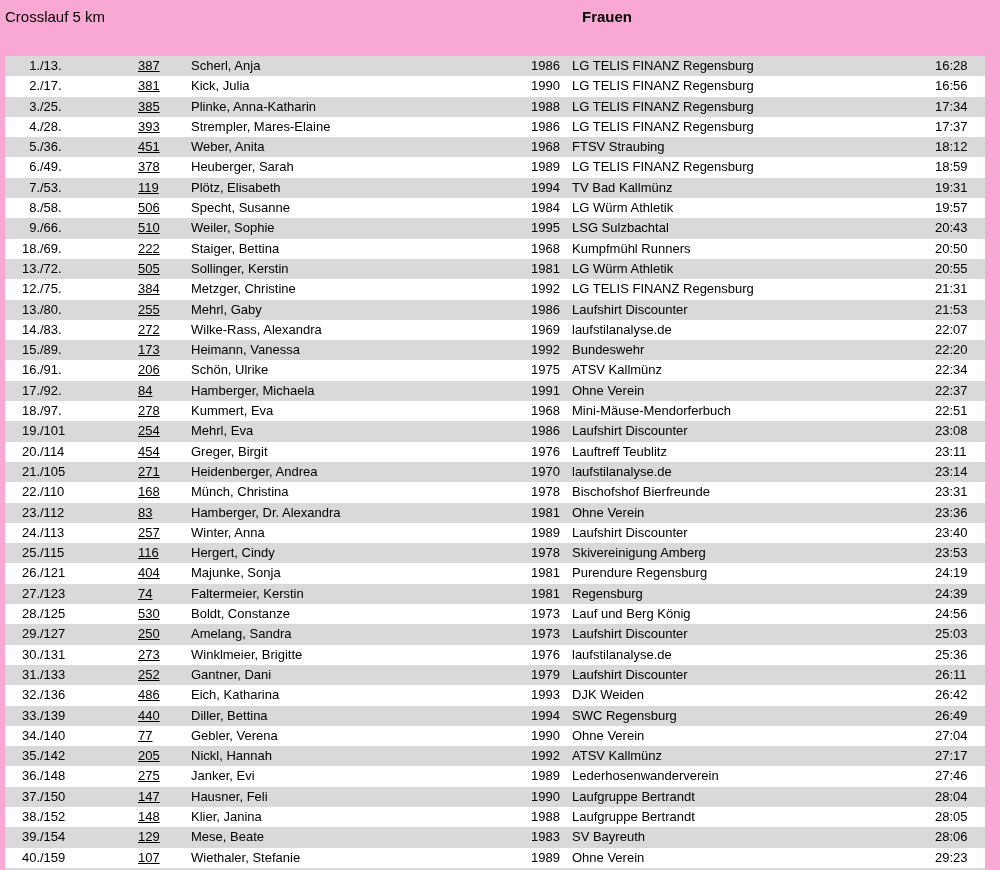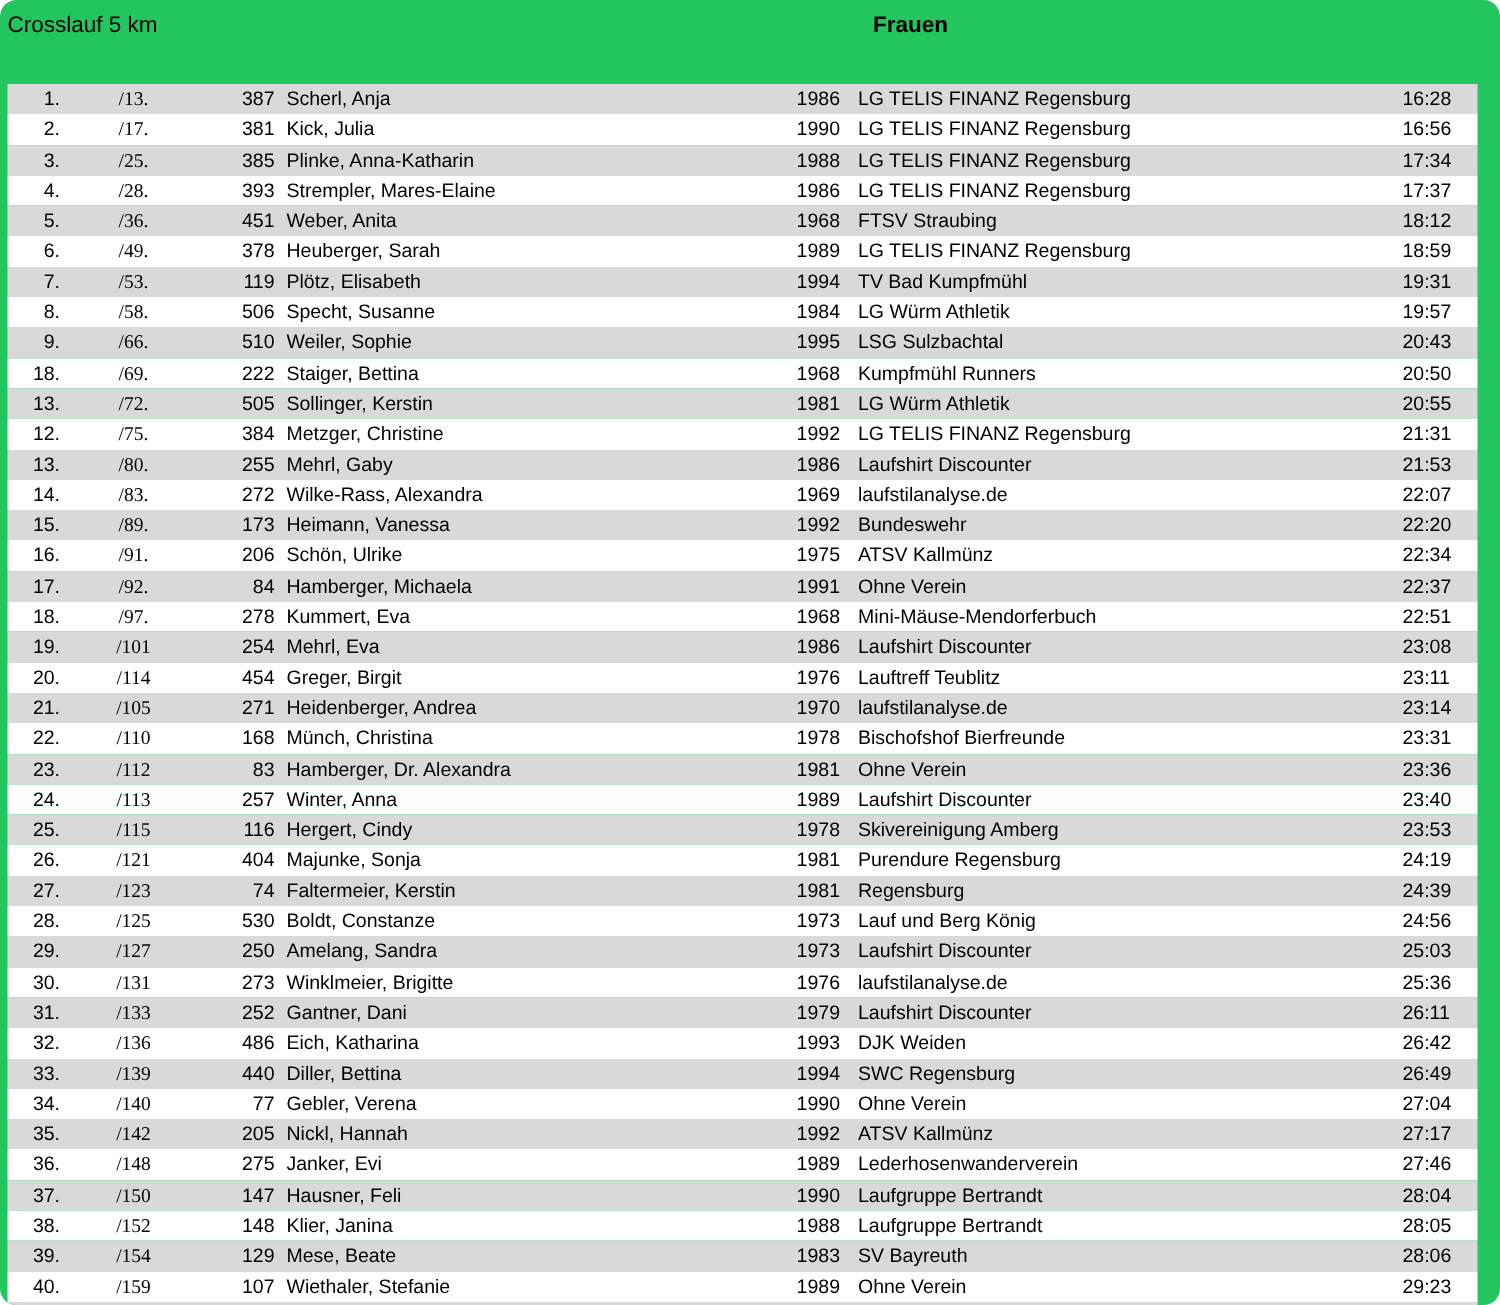--- a/index.html
+++ b/index.html
@@ -9,23 +9,22 @@
     width: 1000px;
     height: 870px;
     overflow: hidden;
     font-family: "Liberation Sans", sans-serif;
     color: #000000;
   }
   .page {
     position: relative;
     width: 1000px;
     height: 870px;
-    background: #22c55e;
+    background: #f9a8d4;
     overflow: hidden;
-    border-radius: 11px;
   }
   .event-title {
     position: absolute;
     left: 5px;
     top: 8px;
     font-size: 15px;
     white-space: nowrap;
   }
   .category-title {
     position: absolute;
@@ -48,22 +47,22 @@
     align-items: center;
     font-size: 13px;
     line-height: 20.3px;
     background: #ffffff;
   }
   .result-row:nth-child(odd) {
     background: #d9d9d9;
   }
   .cell { white-space: nowrap; overflow: hidden; }
   .c-place  { text-align: right; }
-  .c-cat    { text-align: center; font-family: Liberation Serif, serif; }
-  .c-bib    { text-align: right; }
+  .c-cat    { text-align: left; }
+  .c-bib    { text-align: left; text-decoration: underline; }
   .c-name   { padding-left: 8px; }
   .c-year   { text-align: right; }
   .c-club   { padding-left: 12px; }
   .c-time   { }
 </style>
 </head>
 <body>
 
 <div class="page">
 
@@ -125,21 +124,21 @@
     <div class="cell c-year">1989</div>
     <div class="cell c-club">LG TELIS FINANZ Regensburg</div>
     <div class="cell c-time">18:59</div>
   </div>
       <div class="result-row">
     <div class="cell c-place">7.</div>
     <div class="cell c-cat">/53.</div>
     <div class="cell c-bib">119</div>
     <div class="cell c-name">Plötz, Elisabeth</div>
     <div class="cell c-year">1994</div>
-    <div class="cell c-club">TV Bad Kumpfmühl</div>
+    <div class="cell c-club">TV Bad Kallmünz</div>
     <div class="cell c-time">19:31</div>
   </div>
       <div class="result-row">
     <div class="cell c-place">8.</div>
     <div class="cell c-cat">/58.</div>
     <div class="cell c-bib">506</div>
     <div class="cell c-name">Specht, Susanne</div>
     <div class="cell c-year">1984</div>
     <div class="cell c-club">LG Würm Athletik</div>
     <div class="cell c-time">19:57</div>

